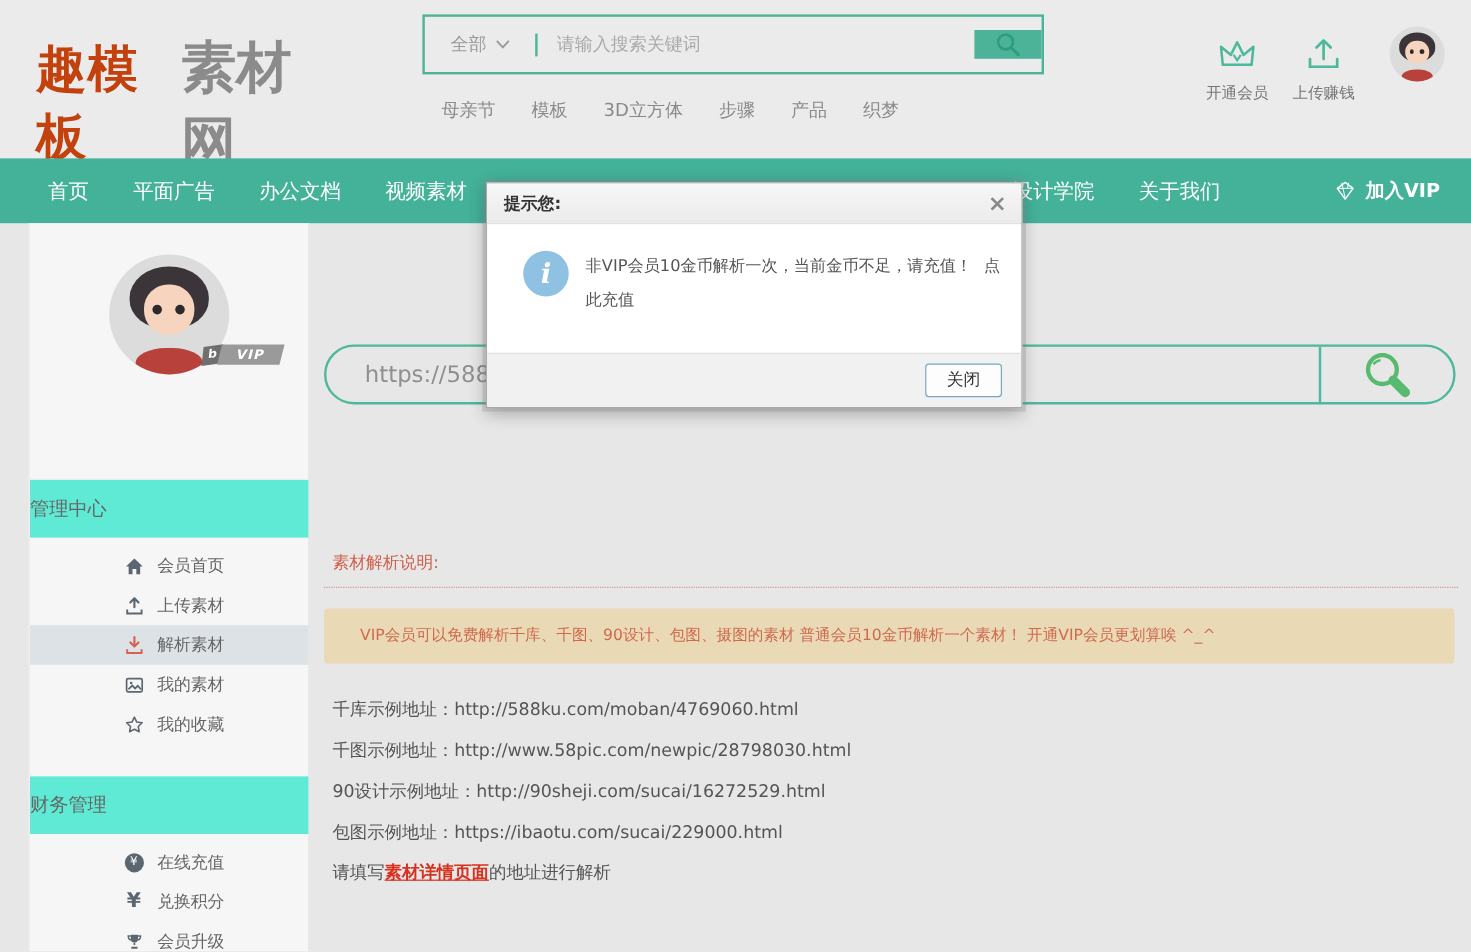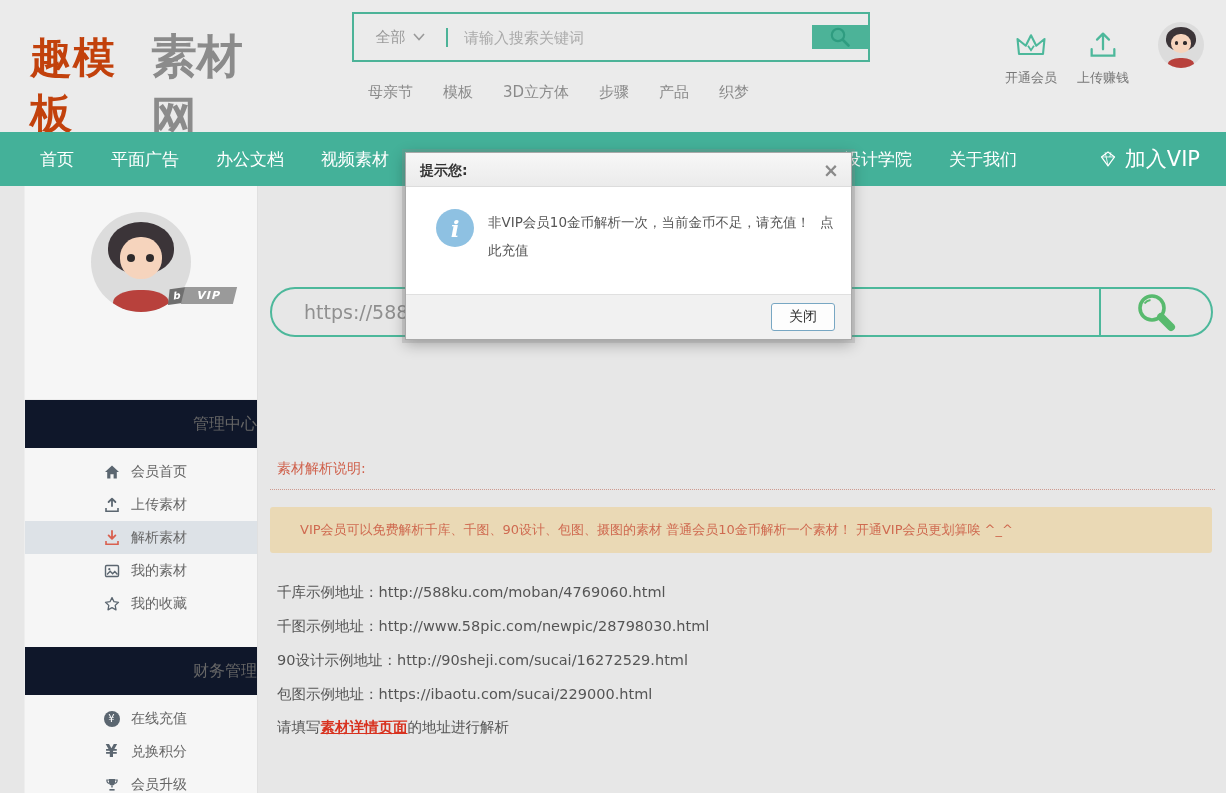--- a/index.html
+++ b/index.html
@@ -37,21 +37,21 @@
   .av-face { position:absolute; top:25%; left:29%; width:42%; height:42%; background:#f6d4bd; border-radius:48%; }
   .av-eye { position:absolute; width:8%; height:8%; background:#2e2a2c; border-radius:50%; top:42%; }
   .av-eye.l { left:36%; } .av-eye.r { left:55%; }
   .av-shirt { position:absolute; bottom:-6%; left:22%; width:56%; height:28%; background:#b8413c; border-radius:45% 45% 0 0; }
   .avatar-small { width:46px; height:46px; position:absolute; left:1158px; top:22px; cursor:pointer; }
 
   
   .nav { position:absolute; top:132px; left:0; width:1226px; height:54px; background:#44b199; display:flex; align-items:center; padding-left:40px; color:#fff; font-size:17px; }
   .nav-item { margin-right:37px; cursor:pointer; white-space:nowrap; }
   .nav .nav-item:nth-of-type(5) { margin-left:418px; }
-  .nav-vip { margin-left:auto; margin-right:26px; display:flex; align-items:center; gap:7px; cursor:pointer; color:#fff; text-decoration:none; font-size:21px; }
+  .nav-vip { margin-left:auto; margin-right:26px; display:flex; align-items:center; gap:7px; cursor:pointer; color:#fff; text-decoration:none; font-size:16px;font-weight:bold; }
 
   
   .dialog { position:absolute; left:405px; top:152px; width:447px; height:188px; background:#fff; border:1px solid #a9a9a9; box-shadow:0 0 0 3px rgba(140,140,140,.28), 0 4px 14px rgba(0,0,0,.3); z-index:50; }
   .dialog-titlebar { position:relative; height:34px; background:linear-gradient(#f7f7f7,#ebebeb); border-bottom:1px solid #dcdcdc; line-height:34px; padding-left:14px; font-size:14px; font-weight:bold; color:#333; }
   .dialog-close { position:absolute; right:12px; top:0; color:#8a8a8a; font-size:19px; line-height:34px; cursor:pointer; }
   .dialog-body { position:relative; height:108px; background:#fff; }
   .info-icon { position:absolute; left:30px; top:22px; width:38px; height:38px; border-radius:50%; background:#8ec1e2; color:#fff; font-family:"DejaVu Serif","Liberation Serif",serif; font-style:italic; font-weight:bold; font-size:23px; display:flex; align-items:center; justify-content:center; }
   .dialog-msg { position:absolute; left:82px; top:21px; width:350px; font-size:13.5px; color:#555; line-height:28px; }
   .dialog-msg .msg-link { margin-left:10px; cursor:pointer; }
   .dialog-footer { position:absolute; bottom:0; left:0; width:100%; height:45px; background:#f1f1f1; border-top:1px solid #e0e0e0; }
@@ -61,21 +61,21 @@
   .sidebar { position:absolute; left:24px; top:186px; width:234px; height:607px; background:#f6f6f6; border-right:1px solid #e0e0e0; border-left:1px solid #eee; }
   .profile { text-align:center; padding-top:26px; height:214px; border-bottom:1px solid #ececec; }
   .avatar-wrap { position:relative; width:100px; height:100px; margin:0 auto; }
   .avatar-big { width:100px; height:100px; }
   .vip-badge { position:absolute; right:-44px; bottom:8px; display:flex; align-items:center; cursor:pointer; }
   .vip-flag { width:16px; height:16px; background:#6f6f6f; color:#fff; font-size:10px; font-weight:bold; line-height:16px; text-align:center; transform:skewX(-14deg) rotate(-8deg); }
   .vip-tag { width:52px; height:17px; background:#9a9a9a; color:#fff; font-size:11px; font-weight:bold; line-height:17px; text-align:center; letter-spacing:1px; transform:skewX(-14deg); margin-left:-2px; }
   .profile-note { margin-top:22px; font-size:14px; color:#777; }
   .profile-note .link { color:#e2654f; cursor:pointer; }
 
-  .side-header { height:48px; background:#0f172a; color:#666; font-size:16px; line-height:48px; text-align:right; }
+  .side-header { height:48px; background:#5eead4; color:#666; font-size:16px; line-height:48px; text-align:left; }
   .menu { padding:7px 0 7px; }
   .menu-item { height:33px; display:flex; align-items:center; padding-left:78px; gap:11px; font-size:14px; color:#666; cursor:pointer; }
   .menu-item.active { background:#dde2e7; }
   .mi-icon { width:17px; height:17px; display:flex; align-items:center; justify-content:center; }
   .coin-icon { width:16px; height:16px; border-radius:50%; background:#5b6670; color:#fff; font-size:10px; line-height:16px; text-align:center; }
   .yen-icon { font-size:17px; font-weight:bold; color:#5b6670; line-height:17px; }
   .gap-20 { height:20px; }
 
   
   .url-bar { position:absolute; left:270px; top:287px; width:943px; height:50px; border:2px solid #4db89b; border-radius:27px; display:flex; align-items:center; }

